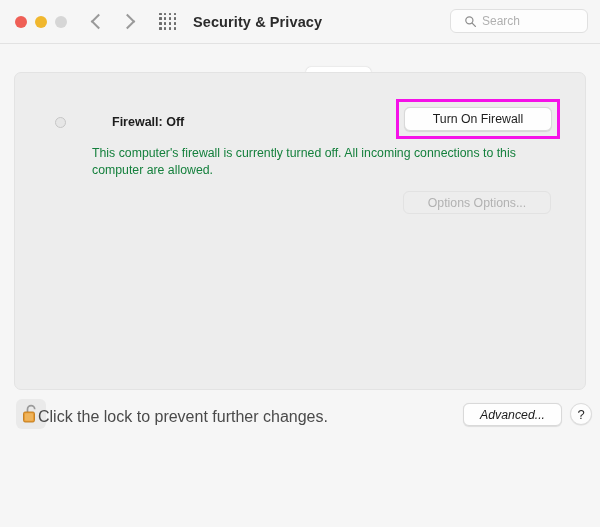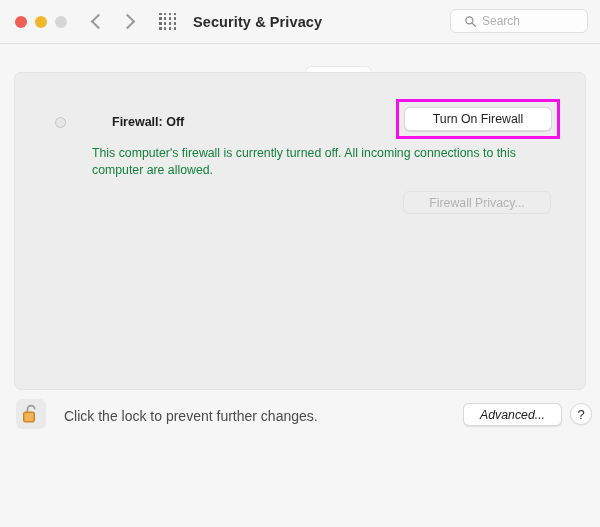--- a/index.html
+++ b/index.html
@@ -228,22 +228,22 @@
     left: 16px; top: 7px;
     width: 30px; height: 30px;
     background: #eaeaea;
     border-radius: 6px;
     display: flex;
     align-items: center;
     justify-content: center;
   }
   .lock-text {
     position: absolute;
-    left: 64px; top: 16px;
-    font-size: 14px;
+    left: 38px; top: 16px;
+    font-size: 16px;
     color: #4a4a4a;
   }
   .btn-advanced {
     position: absolute;
     right: 38px; top: 11px;
     height: 23px;
     display: flex;
     align-items: center;
     justify-content: center;
     font-style: italic;
@@ -327,21 +327,21 @@
         <span class="status-label">Firewall: Off</span>
       </div>
 
       <div class="desc">This computer's firewall is currently turned off. All incoming connections to this computer are allowed.</div>
 
       <div class="turn-on-wrap">
         <button class="btn btn-turn-on">Turn On Firewall</button>
         <div class="highlight-box"></div>
       </div>
 
-      <button class="btn btn-disabled btn-options">Firewall Privacy...</button>
+      <button class="btn btn-disabled btn-options">Options Options...</button>
     </div>
   </div>
 
   <div class="footer">
     <div class="lock-btn">
       <svg width="20" height="22" viewBox="0 0 20 22">
         <path d="M6.5 9 V6.2 a3.6 3.6 0 0 1 7.2 0" fill="none" stroke="#9a9a9a" stroke-width="1.7"></path>
         <rect x="2.5" y="9" width="11" height="10" rx="1.6" fill="#e79b34" stroke="#c07a1c" stroke-width="0.9"></rect>
         <rect x="4" y="10.2" width="8" height="7.6" rx="1" fill="#efb45c"></rect>
       </svg>

